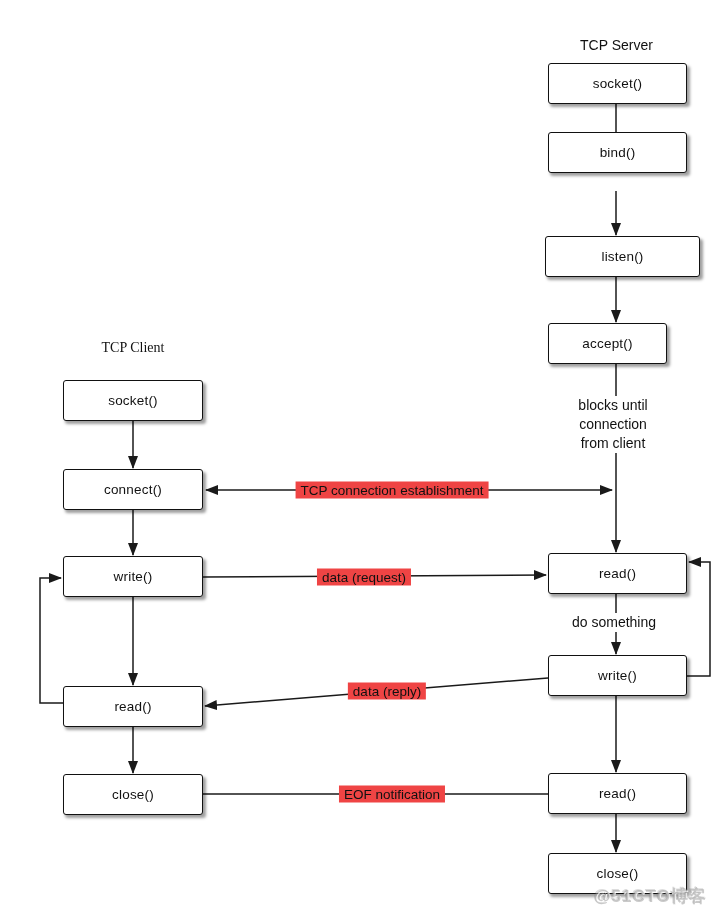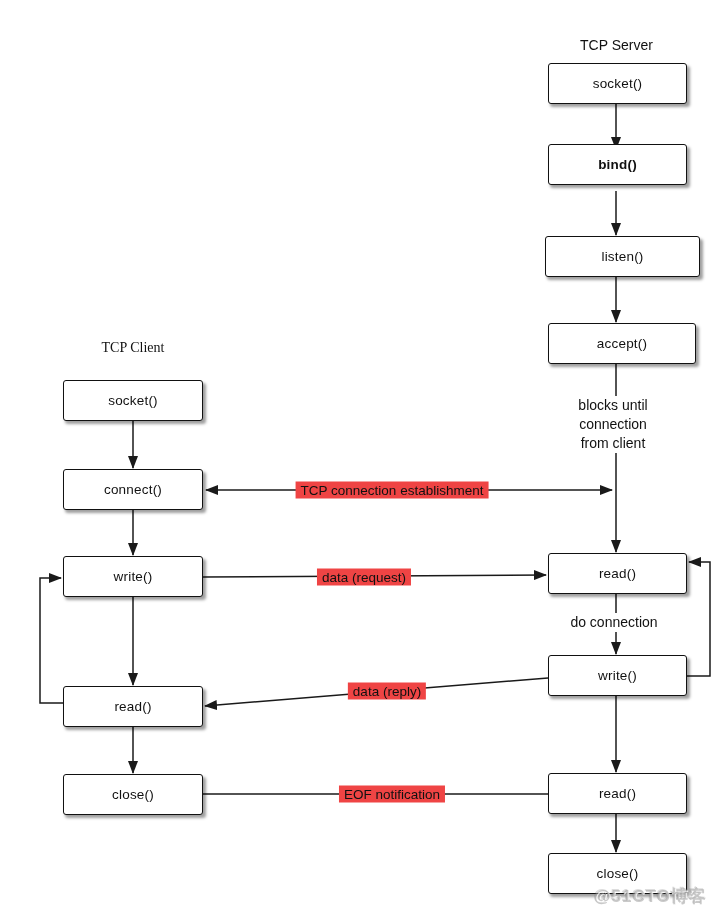--- a/index.html
+++ b/index.html
@@ -68,40 +68,40 @@
       <line x1="203" y1="577" x2="546" y2="575" marker-end="url(#mE)"></line>
       <line x1="548" y1="678" x2="205" y2="706" marker-end="url(#mE)"></line>
       <line x1="203" y1="794" x2="548" y2="794"></line>
     </g>
   </svg>
 
   <div class="col-title" style="left:548px;top:37px;width:137px;text-align:center;">TCP Server</div>
   <div class="col-title" style="left:63px;top:340px;width:140px;font-family:Liberation Serif, serif;">TCP Client</div>
 
   <div class="box" style="left:548px;top:63px;width:139px;">socket()</div>
-  <div class="box" style="left:548px;top:144px;width:139px;font-weight:bold;">bind()</div>
+  <div class="box" style="left:548px;top:132px;width:139px;">bind()</div>
   <div class="box" style="left:545px;top:236px;width:155px;">listen()</div>
-  <div class="box" style="left:548px;top:323px;width:148px;">accept()</div>
+  <div class="box" style="left:548px;top:323px;width:119px;">accept()</div>
   <div class="box" style="left:548px;top:553px;width:139px;">read()</div>
   <div class="box" style="left:548px;top:655px;width:139px;">write()</div>
   <div class="box" style="left:548px;top:773px;width:139px;">read()</div>
   <div class="box" style="left:548px;top:853px;width:139px;">close()</div>
 
   <div class="box" style="left:63px;top:380px;width:140px;">socket()</div>
   <div class="box" style="left:63px;top:469px;width:140px;">connect()</div>
   <div class="box" style="left:63px;top:556px;width:140px;">write()</div>
   <div class="box" style="left:63px;top:686px;width:140px;">read()</div>
   <div class="box" style="left:63px;top:774px;width:140px;">close()</div>
 
   <div class="note" style="left:613px;top:396px;">
     <span>blocks until</span>
     <span>connection</span>
     <span>from client</span>
   </div>
-  <div class="note" style="left:614px;top:613px;">do connection</div>
+  <div class="note" style="left:614px;top:613px;">do something</div>
 
   <div class="line-label" style="left:392px;top:490px;">TCP connection establishment</div>
   <div class="line-label" style="left:364px;top:577px;">data (request)</div>
   <div class="line-label" style="left:387px;top:691px;">data (reply)</div>
   <div class="line-label" style="left:392px;top:794px;">EOF notification</div>
 
   <div class="watermark">@51CTO博客</div>
 </div>
 
 </body></html>

